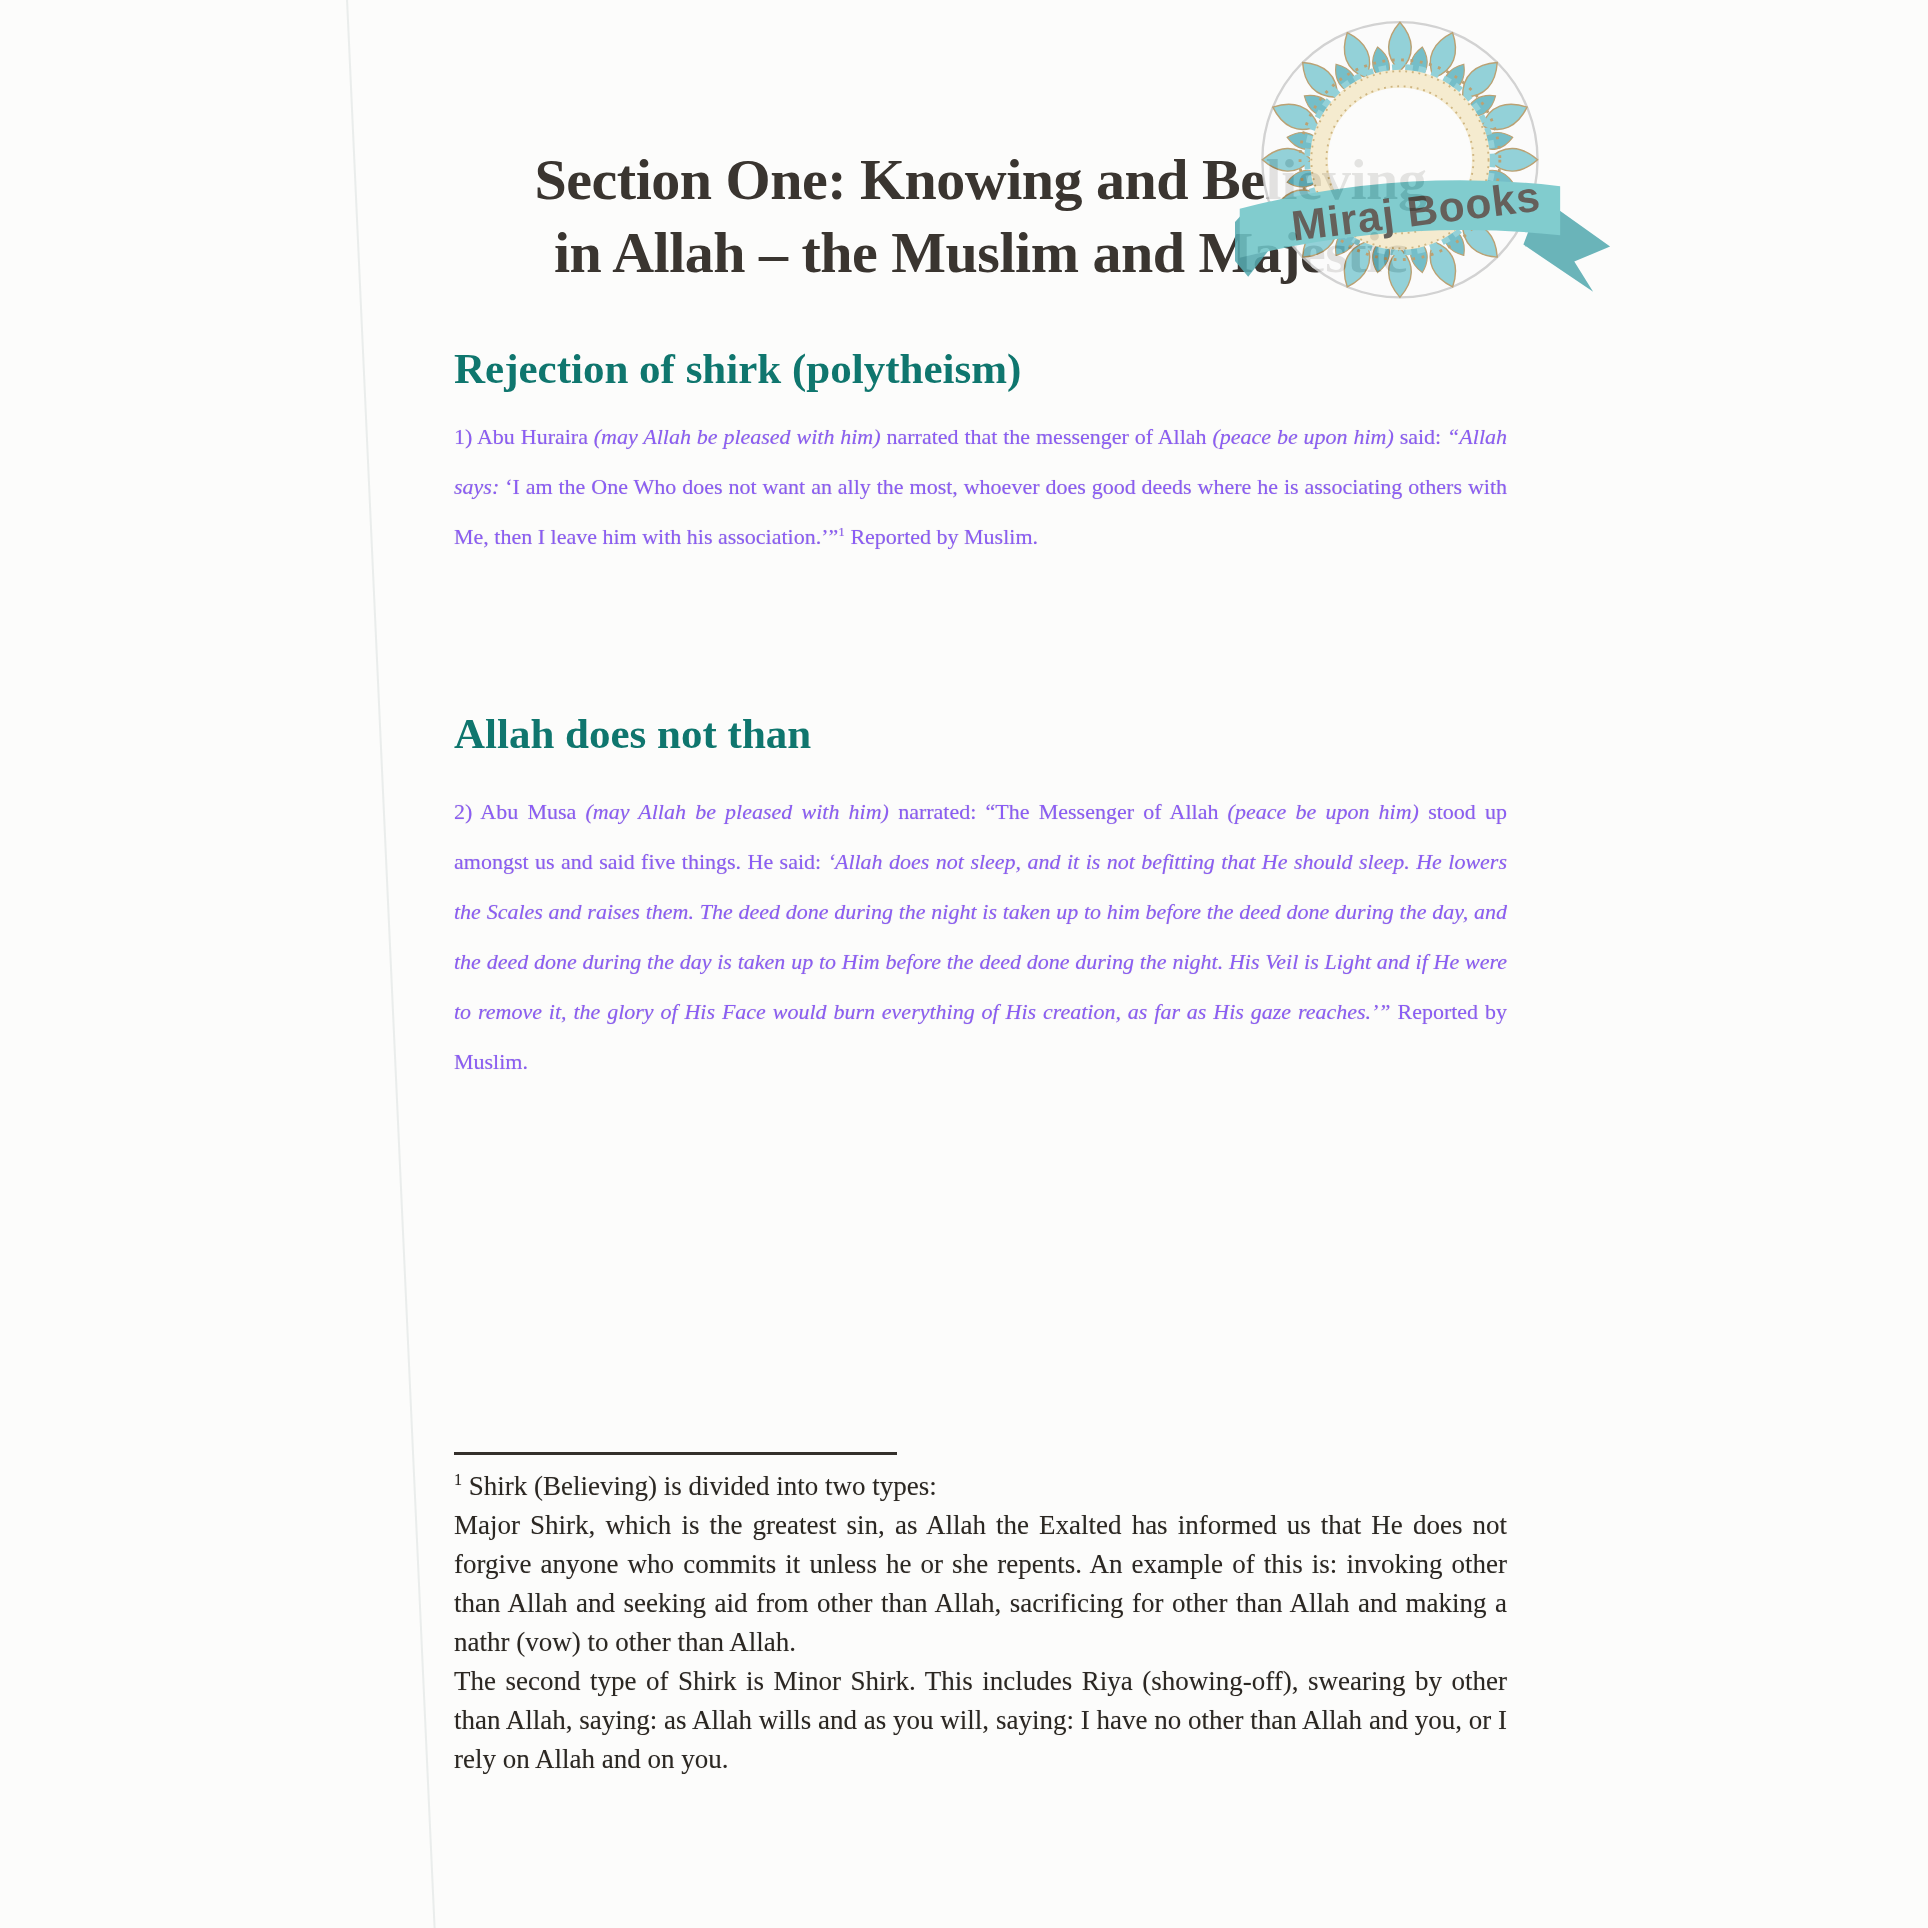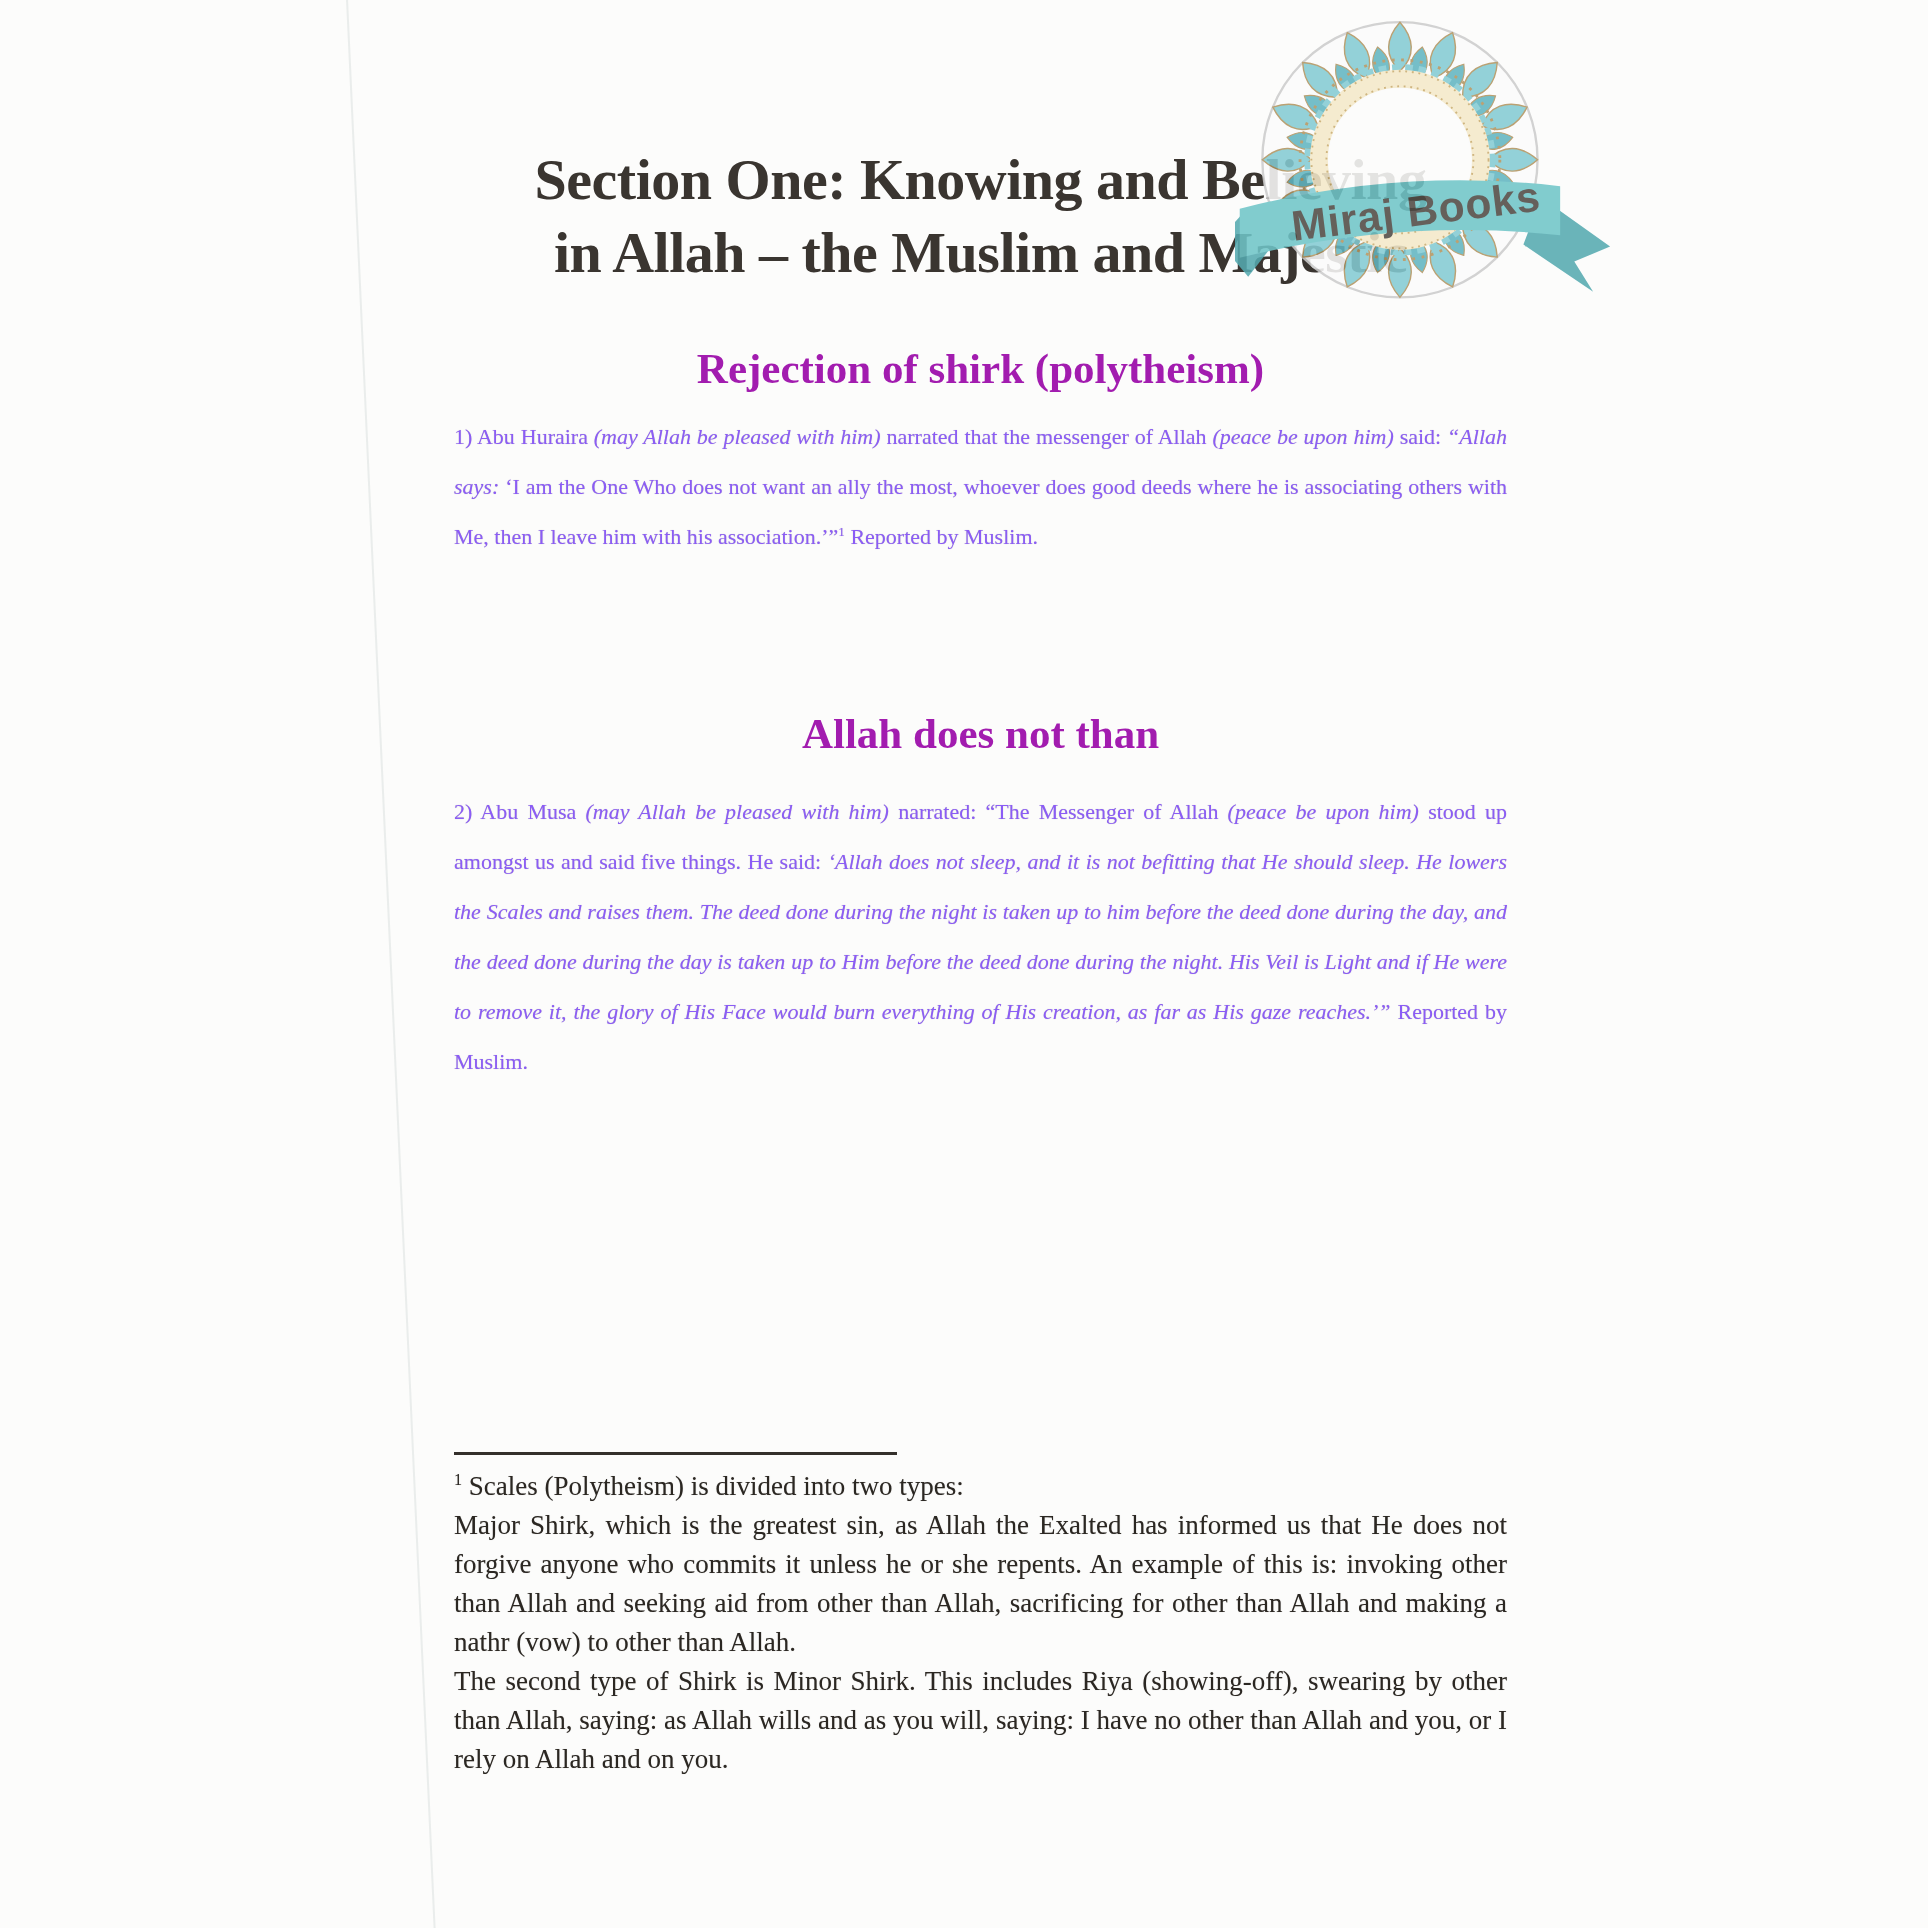--- a/index.html
+++ b/index.html
@@ -18,22 +18,22 @@
     transform:rotate(-2.6deg);transform-origin:top left;
   }
   .column{position:absolute;left:454px;top:0;width:1053px;height:1524px;}
   .block{position:absolute;left:0;width:1053px;}
   .title{
     top:143px;text-align:center;
     font-weight:bold;font-size:58px;line-height:73px;
     color:#3a3530;letter-spacing:-0.5px;
   }
   .subhead{
-    text-align:center;font-weight:bold;font-size:43px;line-height:51px;
-    color:#a21caf;
+    font-weight:bold;font-size:43px;line-height:51px;
+    color:#0f766e;
   }
   .subhead.h1{top:343px;}
   .subhead.h2{top:708px;}
   .para{
     font-size:22px;line-height:50px;text-align:justify;
     color:#8b5cf6;text-shadow:0 0 0.9px rgba(40,35,30,.28);
   }
   .para.p1{top:412px;}
   .para.p2{top:787px;}
   .run-n{font-style:normal;}
@@ -82,21 +82,21 @@
 
     <div class="block para p1"><span class="run-n">1) Abu Huraira </span><span class="run-i">(may Allah be pleased with him)</span><span class="run-n"> narrated that the messenger of Allah </span><span class="run-i">(peace be upon him)</span><span class="run-n"> said: </span><span class="run-i">“Allah says:</span><span class="run-n"> ‘I am the One Who does not want an ally the most, whoever does good deeds where he is associating others with Me, then I leave him with his association.’”</span><span class="run-sup">1</span><span class="run-n"> Reported by Muslim.</span></div>
 
     <div class="block subhead h2">Allah does not than</div>
 
     <div class="block para p2"><span class="run-n">2) Abu Musa </span><span class="run-i">(may Allah be pleased with him)</span><span class="run-n"> narrated: “The Messenger of Allah </span><span class="run-i">(peace be upon him)</span><span class="run-n"> stood up amongst us and said five things. He said: </span><span class="run-i">‘Allah does not sleep, and it is not befitting that He should sleep. He lowers the Scales and raises them. The deed done during the night is taken up to him before the deed done during the day, and the deed done during the day is taken up to Him before the deed done during the night. His Veil is Light and if He were to remove it, the glory of His Face would burn everything of His creation, as far as His gaze reaches.’”</span><span class="run-n"> Reported by Muslim.</span></div>
 
     <div class="footnote-rule"></div>
 
     <div class="block footnote">
-      <div class="fblock"><span class="run-sup">1</span><span class="run-n"> Scales (Polytheism) is divided into two types:</span></div>
+      <div class="fblock"><span class="run-sup">1</span><span class="run-n"> Shirk (Believing) is divided into two types:</span></div>
       <div class="fblock"><span class="run-n">Major Shirk, which is the greatest sin, as Allah the Exalted has informed us that He does not forgive anyone who commits it unless he or she repents. An example of this is: invoking other than Allah and seeking aid from other than Allah, sacrificing for other than Allah and making a nathr (vow) to other than Allah.</span></div>
       <div class="fblock"><span class="run-n">The second type of Shirk is Minor Shirk. This includes Riya (showing-off), swearing by other than Allah, saying: as Allah wills and as you will, saying: I have no other than Allah and you, or I rely on Allah and on you.</span></div>
     </div>
 
 
   </div>
 
   <div class="logo-wrap">
     <svg viewBox="0 0 400 330">
       <defs>

